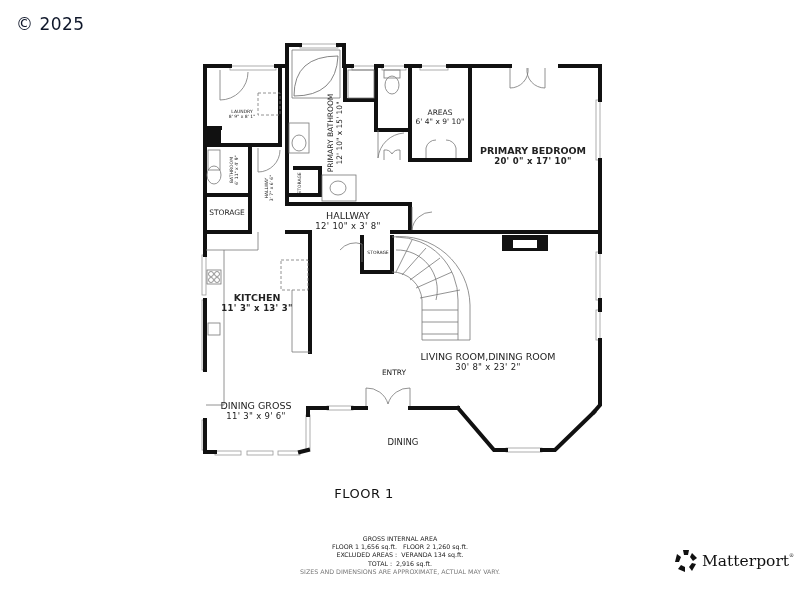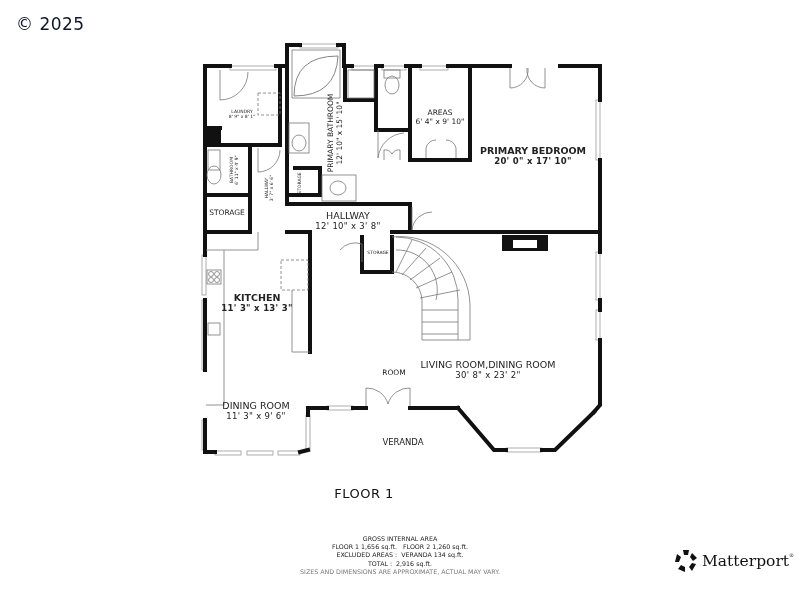--- a/index.html
+++ b/index.html
@@ -186,33 +186,33 @@
   <span class="nm">HALLWAY</span>
   <span class="dm">12' 10" x 3' 8"</span>
 </div>
 <div class="room-label xs" style="left:378px;top:253px;">
   <span class="nm">STORAGE</span>
 </div>
 <div class="room-label lg" style="left:257px;top:303px;font-weight:bold;">
   <span class="nm">KITCHEN</span>
   <span class="dm">11' 3" x 13' 3"</span>
 </div>
-<div class="room-label lg" style="left:488px;top:370px;">
+<div class="room-label lg" style="left:488px;top:362px;">
   <span class="nm">LIVING ROOM,DINING ROOM</span>
   <span class="dm">30' 8" x 23' 2"</span>
 </div>
 <div class="room-label sm" style="left:394px;top:373px;">
-  <span class="nm">ROOM</span>
+  <span class="nm">ENTRY</span>
 </div>
 <div class="room-label lg" style="left:256px;top:411px;">
-  <span class="nm">DINING ROOM</span>
+  <span class="nm">DINING GROSS</span>
   <span class="dm">11' 3" x 9' 6"</span>
 </div>
 <div class="room-label sm" style="left:403px;top:443px;font-size:8.5px;">
-  <span class="nm">VERANDA</span>
+  <span class="nm">DINING</span>
 </div>
 
 <div class="floor-title">FLOOR 1</div>
 
 <div class="area-summary">
   <div>GROSS INTERNAL AREA</div>
   <div style="white-space:pre;">FLOOR 1 1,656 sq.ft.   FLOOR 2 1,260 sq.ft.</div>
   <div style="white-space:pre;">EXCLUDED AREAS :  VERANDA 134 sq.ft.</div>
   <div style="white-space:pre;">TOTAL :  2,916 sq.ft.</div>
   <div class="disc">SIZES AND DIMENSIONS ARE APPROXIMATE, ACTUAL MAY VARY.</div>

